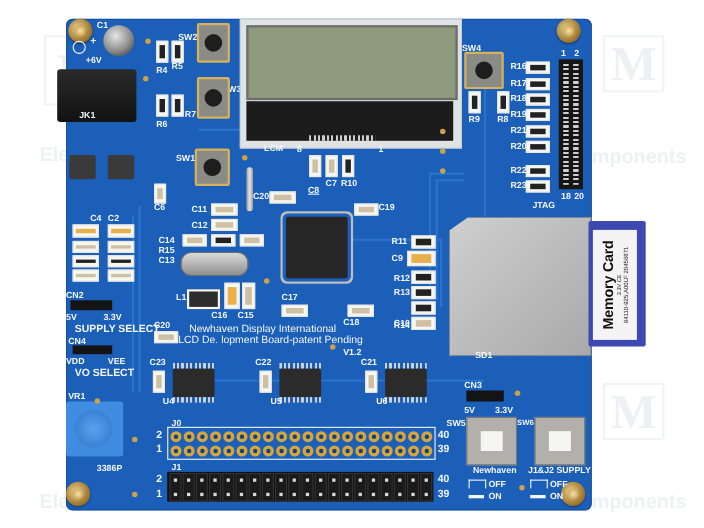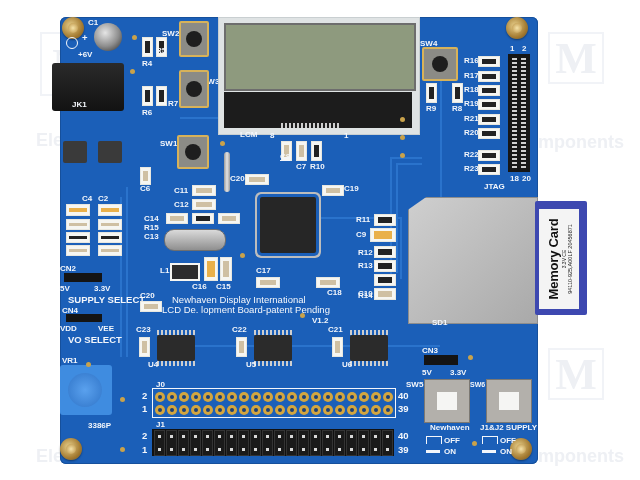--- a/index.html
+++ b/index.html
@@ -104,39 +104,39 @@
   <div class="silk" style="left:102px;top:13px;">SW2</div>
   <div class="btn" style="left:119px;top:4px;width:26px;height:32px;"></div>
   <div class="silk" style="left:98px;top:61px;padding-left:44px;">SW3</div>
   <div class="btn" style="left:119px;top:53px;width:26px;height:34px;"></div>
   <div class="silk" style="left:100px;top:123px;">SW1</div>
   <div class="btn" style="left:117px;top:118px;width:28px;height:30px;"></div>
 
   <div class="smd dark" style="left:82px;top:20px;width:9px;height:18px;"></div>
   <div class="smd dark" style="left:96px;top:20px;width:9px;height:18px;"></div>
   <div class="silk" style="left:82px;top:43px;">R4</div>
-  <div class="silk" style="left:96px;top:30px;">R5</div>
+  <div class="silk" style="left:96px;top:40px;">R5</div>
   <div class="smd dark" style="left:82px;top:69px;width:9px;height:18px;"></div>
   <div class="smd dark" style="left:96px;top:69px;width:9px;height:18px;"></div>
   <div class="silk" style="left:82px;top:92px;">R6</div>
   <div class="silk" style="left:108px;top:83px;">R7</div>
 
   <div style="position:absolute;left:158px;top:0px;width:200px;height:116px;background:#dfe3e4;border:1px solid #c9cfd1;">
     <div style="position:absolute;left:5px;top:5px;width:188px;height:64px;background:#8e9a7e;border:2px solid #6d6d6d;"></div>
     <div style="position:absolute;left:5px;top:74px;width:188px;height:36px;background:#1c1c1c;"></div>
   </div>
   <div class="silk" style="left:180px;top:114px;">LCM</div>
   <div class="silk" style="left:210px;top:115px;">8</div>
   <div class="silk" style="left:284px;top:115px;">1</div>
   <div class="pins-h" style="left:221px;top:106px;width:60px;"></div>
 
   <div class="smd" style="left:221px;top:124px;width:9px;height:18px;"></div>
   <div class="smd" style="left:236px;top:124px;width:9px;height:18px;"></div>
   <div class="smd dark" style="left:251px;top:124px;width:9px;height:18px;"></div>
-  <div class="silk" style="left:220px;top:136px;text-decoration:underline;">C8</div>
+  <div class="silk" style="left:220px;top:152px;text-decoration:underline;">C8</div>
   <div class="silk" style="left:236px;top:146px;">C7</div>
   <div class="silk" style="left:250px;top:146px;">R10</div>
 
   <div style="position:absolute;left:164px;top:135px;width:6px;height:40px;background:linear-gradient(90deg,#9b9b9b,#e4e4e4,#9b9b9b);border-radius:3px;"></div>
   <div class="smd h" style="left:185px;top:157px;width:22px;height:9px;"></div>
   <div class="silk" style="left:170px;top:158px;">C20</div>
 
   <div class="silk" style="left:360px;top:23px;">SW4</div>
   <div class="btn" style="left:362px;top:30px;width:32px;height:30px;"></div>
   <div class="smd dark" style="left:366px;top:66px;width:9px;height:18px;"></div>
@@ -194,21 +194,21 @@
   <div class="silk" style="left:156px;top:266px;">C15</div>
 
   <div class="silk" style="left:200px;top:182px;">U1</div>
   <div class="ic" style="left:200px;top:180px;width:56px;height:56px;background:#262626;box-shadow:0 0 0 3px #1b5fb8,0 0 0 5px #bdbdbd;"></div>
 
   <div class="smd h" style="left:262px;top:168px;width:20px;height:9px;"></div>
   <div class="silk" style="left:284px;top:168px;">C19</div>
   <div class="silk" style="left:196px;top:250px;">C17</div>
   <div class="smd h" style="left:196px;top:260px;width:22px;height:9px;"></div>
   <div class="smd h" style="left:256px;top:260px;width:22px;height:9px;"></div>
-  <div class="silk" style="left:267px;top:272px;">C18</div>
+  <div class="silk" style="left:252px;top:272px;">C18</div>
 
   <div class="silk" style="left:296px;top:199px;">R11</div>
   <div class="smd h dark" style="left:314px;top:197px;width:20px;height:10px;"></div>
   <div class="silk" style="left:296px;top:214px;">C9</div>
   <div class="smd h amber" style="left:310px;top:211px;width:24px;height:12px;"></div>
   <div class="silk" style="left:298px;top:232px;">R12</div>
   <div class="smd h dark" style="left:314px;top:229px;width:20px;height:10px;"></div>
   <div class="silk" style="left:298px;top:245px;">R13</div>
   <div class="smd h dark" style="left:314px;top:243px;width:20px;height:10px;"></div>
   <div class="silk" style="left:298px;top:275px;">R14</div>

